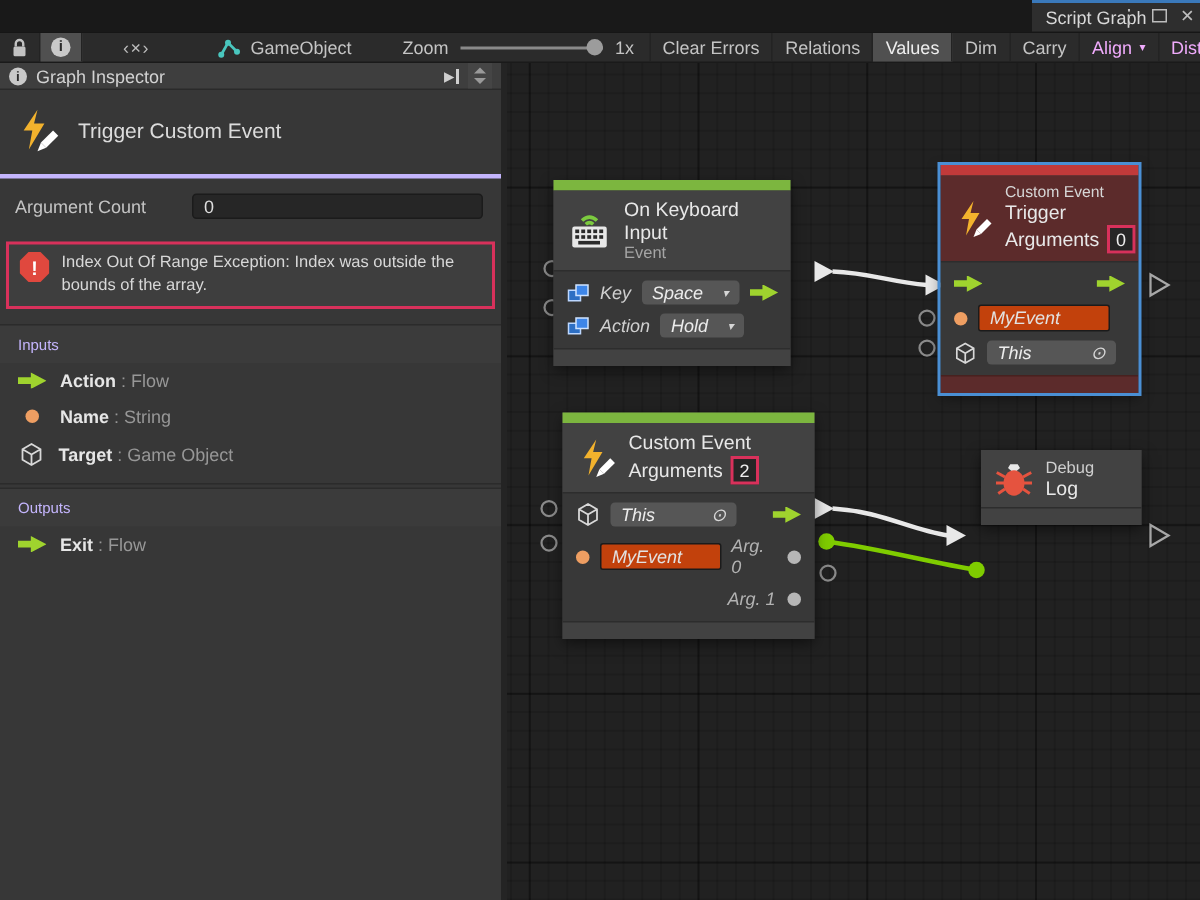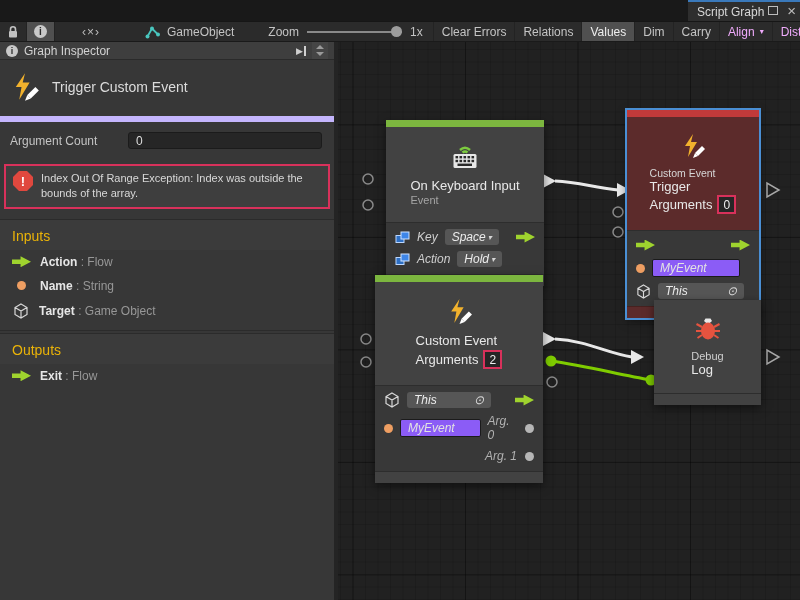--- a/index.html
+++ b/index.html
@@ -48,72 +48,72 @@
     align-items:center; gap:6px; padding:0 6px; font-size:12px; color:#d2d2d2; }
   .insp-header .info-badge { width:12px; height:12px; font-size:9px; }
   .hdr-right { margin-left:auto; display:flex; align-items:center; gap:6px; }
   .dock-ic { display:flex; align-items:center; color:#cfcfcf; font-size:9px; gap:1px; }
   .dock-bar { width:2px; height:10px; background:#cfcfcf; display:inline-block; }
   .stepper { width:16px; height:17px; background:#454545; display:flex; flex-direction:column;
     align-items:center; justify-content:center; gap:3px; }
   .tri-up { width:0; height:0; border-left:4px solid transparent; border-right:4px solid transparent; border-bottom:4px solid #9a9a9a; }
   .tri-down { width:0; height:0; border-left:4px solid transparent; border-right:4px solid transparent; border-top:4px solid #9a9a9a; }
 
-  .insp-title { display:flex; align-items:center; gap:12px; padding:12px 0 14px 10px; border-bottom:6px solid #c4b5fd; }
+  .insp-title { display:flex; align-items:center; gap:12px; padding:12px 0 14px 10px; border-bottom:3px solid #c4b5fd; }
   .insp-title .t { font-size:14px; color:#dcdcdc; }
 
   .arg-row { display:flex; align-items:center; padding:10px 10px 6px 10px; }
   .arg-row label { width:118px; color:#c4c4c4; }
   .field { background:#262626; border:1px solid #1b1b1b; border-radius:3px; color:#dedede;
     padding:2px 7px; font-size:12px; }
   .arg-row .field { width:194px; height:17px; line-height:13px; }
 
   .error-box { margin:9px 4px 8px 4px; border:2px solid #D8315B; background:#3e3e3e;
     display:flex; gap:8px; padding:5px 7px; align-items:flex-start; }
   .octagon { width:20px; height:20px; flex:0 0 20px; background:#E0483E; color:#fff; font-weight:bold;
     display:flex; align-items:center; justify-content:center; font-size:13px;
     clip-path:polygon(30% 0,70% 0,100% 30%,100% 70%,70% 100%,30% 100%,0 70%,0 30%); }
   .error-text { font-size:11px; color:#d8d8d8; line-height:1.4; }
 
-  .section-head { padding:8px 12px 6px 12px; font-size:14px; color:#eab308; border-top:1px solid #2b2b2b;
+  .section-head { padding:8px 12px 6px 12px; font-size:10px; color:#c4b5fd; border-top:1px solid #2b2b2b;
     background:#3b3b3b; margin-top:2px; }
   .port-row { display:flex; align-items:center; gap:9px; padding:5px 12px; }
   .pname { font-weight:bold; color:#e6e6e6; font-size:12px; }
   .ptype { color:#979797; font-size:12px; }
   .section-gap { border-top:1px solid #2b2b2b; margin-top:6px; }
   .insp-fill { flex:1; }
 
   
   .flow-arrow { width:19px; height:11px; background:#9FD32E; flex:0 0 19px;
     clip-path:polygon(0 30%,45% 30%,45% 0,100% 50%,45% 100%,45% 70%,0 70%); }
   .dot { width:9px; height:9px; border-radius:50%; display:inline-block; flex:0 0 9px; }
   .dot.orange { background:#EE9E62; }
   .dot.gray { background:#b6b6b6; }
 
   
   .node { position:absolute; background:#383838; color:#ddd; font-size:12px;
     box-shadow:0 3px 9px rgba(0,0,0,.5); z-index:2; }
   .node.selected { outline:2px solid #4A8FD4; }
   .nbar { height:7px; background:#7CB63F; }
   .nbar.red { background:#C13A3A; }
-  .nheader { display:flex; align-items:center; gap:8px; padding:16px 9px; background:#424242;flex-direction:column; }
+  .nheader { display:flex; align-items:center; gap:8px; padding:5px 9px; background:#424242; }
   .nheader.maroon { background:#5C2B2B; }
   .ntitle { font-size:13px; color:#e8e8e8; }
   .nsub { font-size:11px; color:#a5a5a5; margin-top:1px; }
   .ncat { font-size:10.5px; color:#d6d6d6; }
   .nbody { padding:3px 0 4px 0; background:#383838; border-top:1px solid #2d2d2d; }
   .nrow { display:flex; align-items:center; gap:7px; padding:3px 9px; min-height:22px;font-style:italic; }
   .nfooter { height:12px; background:#424242; border-top:1px solid #2d2d2d; }
   .nfooter.maroon { background:#5C2B2B; border-top:1px solid #47211f; }
   .nlabel { color:#cfcfcf; }
   .ndrop { background:#565656; border-radius:3px; padding:1px 7px; display:inline-flex; align-items:center;
-    gap:2px; color:#ececec; cursor:default; }
+    gap:13px; color:#ececec; cursor:default; }
   .ndrop .dd-arrow { margin-left:0; color:#d6d6d6; }
   .target-glyph { font-size:12px; color:#d6d6d6; }
-  .nfield { background:#8b5cf6; border:1px solid #1b1b1b; border-radius:2px; padding:1px 7px; color:#e2e2e2; }
+  .nfield { background:#c2410c; border:1px solid #1b1b1b; border-radius:2px; padding:1px 7px; color:#e2e2e2; }
   .argbox { min-width:19px; height:19px; background:#262626; border:2px solid #D8315B; color:#eee;
     display:inline-flex; align-items:center; justify-content:center; font-size:12px; padding:0 2px; }
   .right-group { margin-left:auto; display:flex; align-items:center; gap:8px; }
   .arg-label { color:#b2b2b2; }
   .msg-label { color:#b2b2b2; }
 
   svg.wires { position:absolute; left:0; top:0; z-index:1; }
   .node-icon { display:inline-flex; flex:0 0 auto; }
 </style>
 </head>
@@ -279,21 +279,21 @@
         <polygon points="293,308 293,322 306,315" fill="#E8E8E8"></polygon>
 
         <path d="M 213 319 C 250 324, 282 333, 313 338" stroke="#7FCC00" stroke-width="3" fill="none"></path>
         <circle cx="213" cy="319" r="5.5" fill="#7FCC00"></circle>
         <circle cx="313" cy="338" r="5.5" fill="#7FCC00"></circle>
 
         <polygon points="429,141 429,155 441,148" stroke="#a8a8a8" stroke-width="1.5" fill="none"></polygon>
         <polygon points="429,308 429,322 441,315" stroke="#a8a8a8" stroke-width="1.5" fill="none"></polygon>
       </svg>
 
-      <div class="node" style="left:48px; top:78px; width:158px;">
+      <div class="node" style="left:31px; top:78px; width:158px;">
         <div class="nbar"></div>
         <div class="nheader">
           <span class="node-icon">
             <svg width="30" height="27" viewBox="0 0 30 27">
               <path d="M10 7 Q15 2.5 20 7" stroke="#7CCB3F" stroke-width="2.4" fill="none"></path>
               <path d="M12.5 9.5 Q15 7.3 17.5 9.5" stroke="#7CCB3F" stroke-width="2.4" fill="none"></path>
               <rect x="3.5" y="11" width="23" height="14" rx="1.5" fill="#e8e8e8"></rect>
               <g fill="#2a2a2a">
                 <rect x="5.5" y="13" width="2.6" height="2.4"></rect>
                   <rect x="9.5" y="13" width="2.6" height="2.4"></rect>

